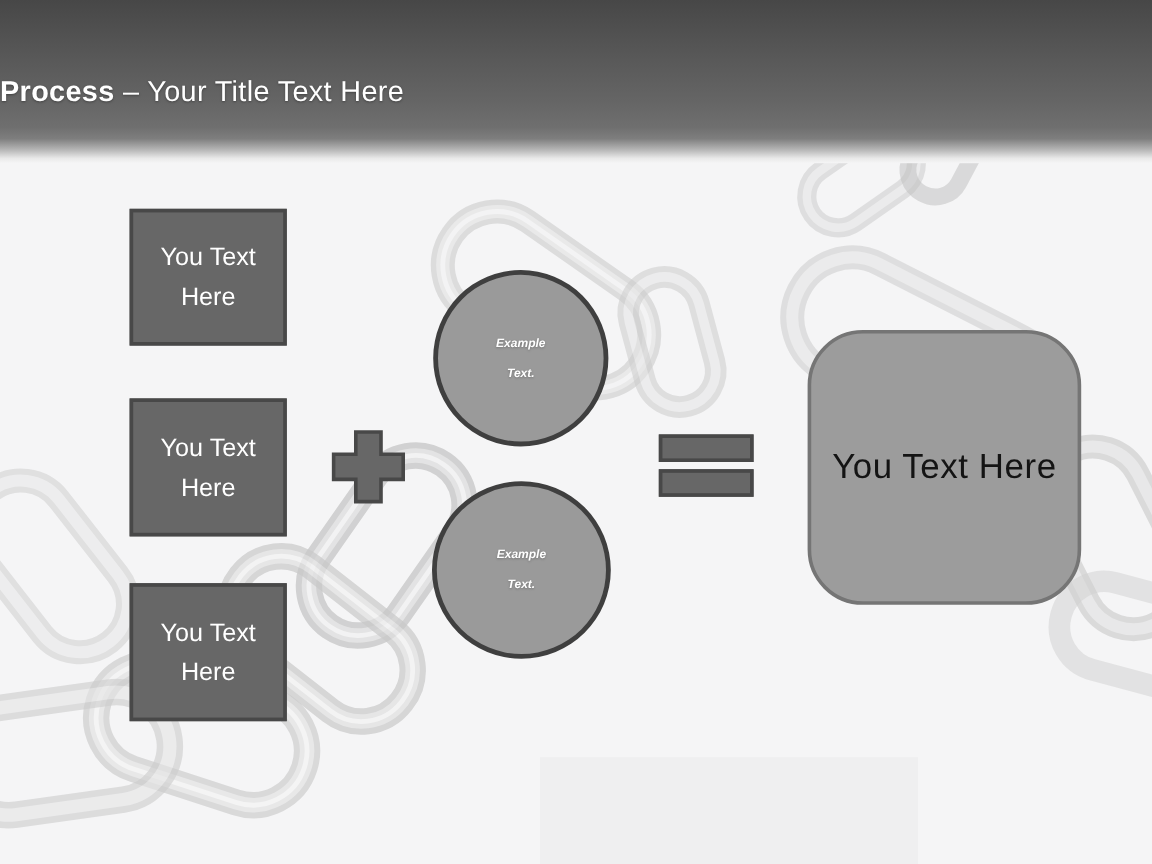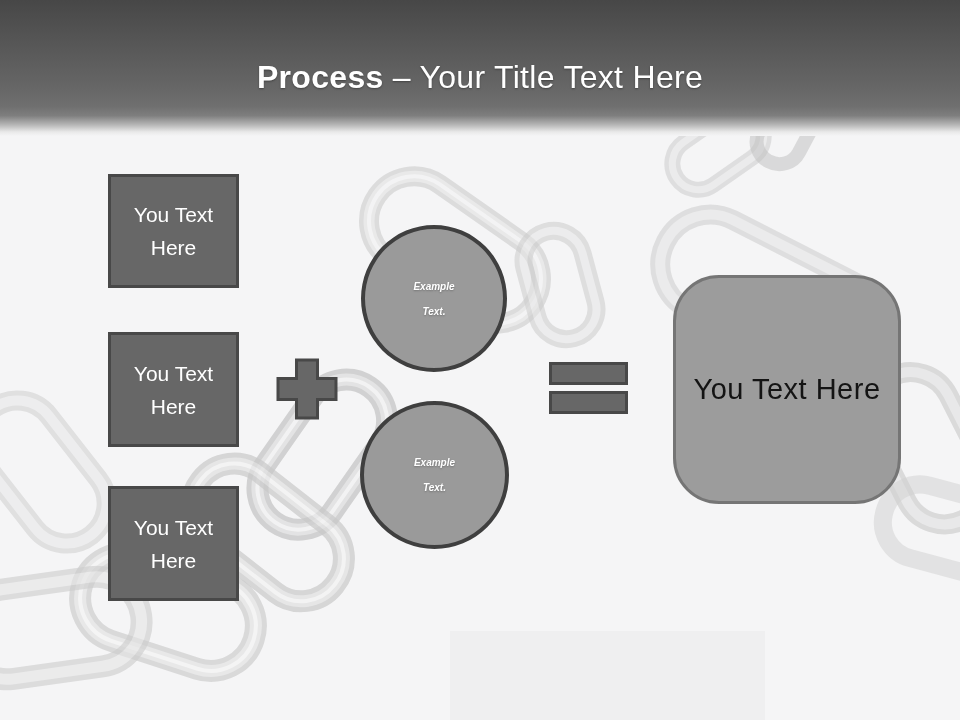--- a/index.html
+++ b/index.html
@@ -12,21 +12,21 @@
   .chain-bg{position:absolute;left:0;top:0;width:960px;height:720px;z-index:0;}
   
   .header{
     position:absolute;left:0;top:0;width:960px;height:136px;z-index:2;
     background:linear-gradient(to bottom,
       #474747 0%, #585858 35%, #656565 62%, #6f6f6f 78%,
       #7e7e7e 85%, #b8b8b8 92%, #e9e9e9 97%, #f5f5f6 100%);
   }
   .title{
     position:absolute;left:0;top:56px;width:100%;height:42px;line-height:42px;
-    text-align:center;color:#ffffff;font-size:32px;letter-spacing:.3px;
+    color:#ffffff;font-size:24px;letter-spacing:.3px;
     text-shadow:0 1px 2px rgba(0,0,0,.35);
   }
   .title .bold{font-weight:bold;}
   
   .content{position:absolute;left:0;top:0;width:960px;height:637px;z-index:1;}
   .input-box{
     position:absolute;left:108px;width:131px;box-sizing:border-box;
     background:#676767;border:3px solid #484848;
     display:flex;align-items:center;justify-content:center;text-align:center;
     color:#ffffff;font-size:21px;line-height:33px;

